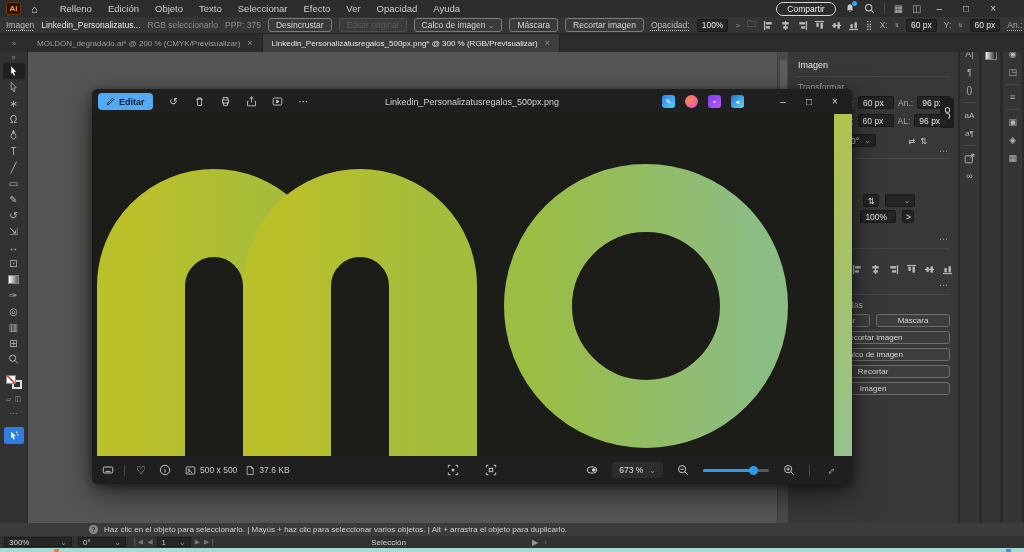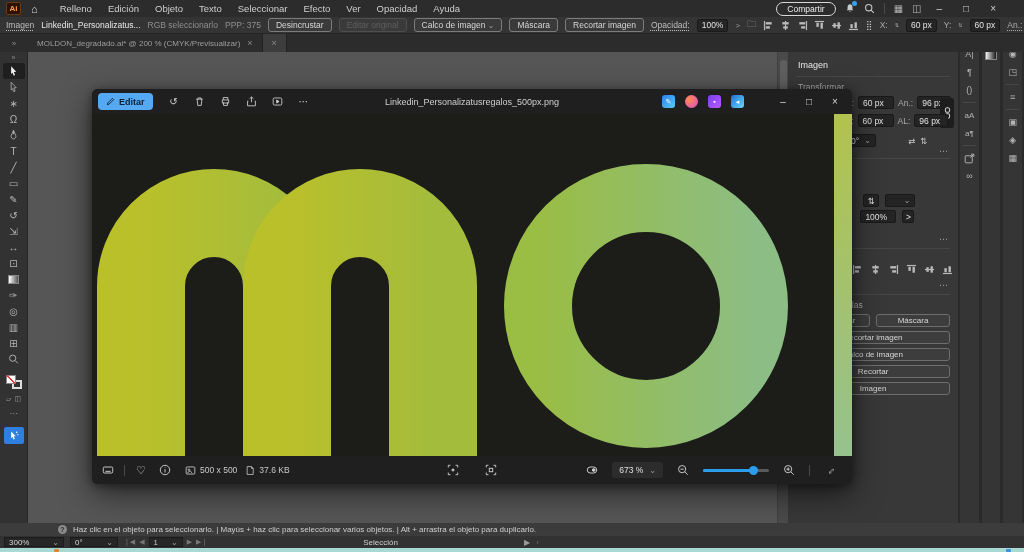--- a/index.html
+++ b/index.html
@@ -94,21 +94,21 @@
   
   .icondocks{position:absolute; left:958px; top:34px; width:66px; height:489px; background:#2a2a2a; z-index:3; display:flex; gap:3px; padding:0 2px;}
   .icol{width:19px; background:#353535; display:flex; flex-direction:column; align-items:center; padding-top:2px; gap:0;}
   .icol .hdr{font-size:6.5px; color:#888; height:9px;}
   .dicon{height:18px; display:flex; align-items:center; justify-content:center; font-size:9px; color:#b5b5b5; width:100%;}
   .dicon.small{font-size:8px;}
   .dsep{width:13px; border-top:1px solid #474747; margin:3px 0;}
   .dgrad{width:12px; height:9px; background:linear-gradient(90deg,#f2f2f2,#1a1a1a); border:1px solid #888; margin-top:6px;}
 
   
-  .hintbar{position:absolute; left:0; top:523px; width:1024px; height:13px; background:#3c3c3c; display:flex; align-items:center; gap:6px; padding-left:58px; font-size:8px; color:#cfcfcf; z-index:6;}
+  .hintbar{position:absolute; left:0; top:523px; width:1024px; height:13px; background:#3c3c3c; display:flex; align-items:center; gap:6px; padding-left:89px; font-size:8px; color:#cfcfcf; z-index:6;}
   .infocirc{width:9px; height:9px; border-radius:50%; background:#8a8a8a; color:#2d2d2d; font-size:7px; display:flex; align-items:center; justify-content:center; font-weight:bold;}
   .aistatus{position:absolute; left:0; top:536px; width:1024px; height:12px; background:#323232; display:flex; align-items:center; gap:6px; font-size:8px; color:#bdbdbd; padding-left:4px; z-index:6;}
   .sfld{background:#262626; border:1px solid #1b1b1b; height:10px; display:inline-flex; align-items:center; padding:0 4px; gap:10px; color:#d5d5d5;}
   .navg{display:flex; align-items:center; gap:4px; color:#777; font-size:7px;}
   .tooltxt{margin-left:150px; color:#cfcfcf;}
   .taskbar{position:absolute; left:0; top:548px; width:1024px; height:4px; background:#a7dad2; z-index:7;}
   .taskbar .odot{position:absolute; left:54px; top:1px; width:5px; height:3px; background:#e8822a; border-radius:1px;}
   .taskbar .bdot{position:absolute; left:1006px; top:1px; width:5px; height:3px; background:#3f8fe0; border-radius:1px;}
 
   
@@ -240,20 +240,21 @@
 
   </div>
 
   <div class="tabbar">
     <span class="dockchev">»</span>
     <div class="tab">
       <span>MOLDON_degradado.ai* @ 200 % (CMYK/Previsualizar)</span>
       <span class="x">×</span>
     </div>
     <div class="tab active">
+      <span>Linkedin_Personalizatusregalos_500px.png* @ 300 % (RGB/Previsualizar)</span>
       <span class="x">×</span>
     </div>
   </div>
 
   <div class="canvas"></div>
   <div class="vscroll">
       <div class="thumb"></div>
     </div>
 
   <div class="tooldock">
@@ -472,21 +473,21 @@
       <span class="dicon">▦</span>
     </div>
   </div>
 
   <div class="hintbar">
     <span class="infocirc">?</span>
     <span>Haz clic en el objeto para seleccionarlo.   |   Mayús + haz clic para seleccionar varios objetos.   |   Alt + arrastra el objeto para duplicarlo.</span>
   </div>
 
   <div class="aistatus">
-    <span class="sfld" style="width:60px; justify-content:space-between;">
+    <span class="sfld" style="width:68px; justify-content:space-between;">
         <span>300%</span>
         <span class="chev">⌄</span>
       </span>
     <span class="sfld" style="width:48px; justify-content:space-between;">
         <span>0°</span>
         <span class="chev">⌄</span>
       </span>
     <span class="navg">
       <span>❘◀</span>
       <span>◀</span>

